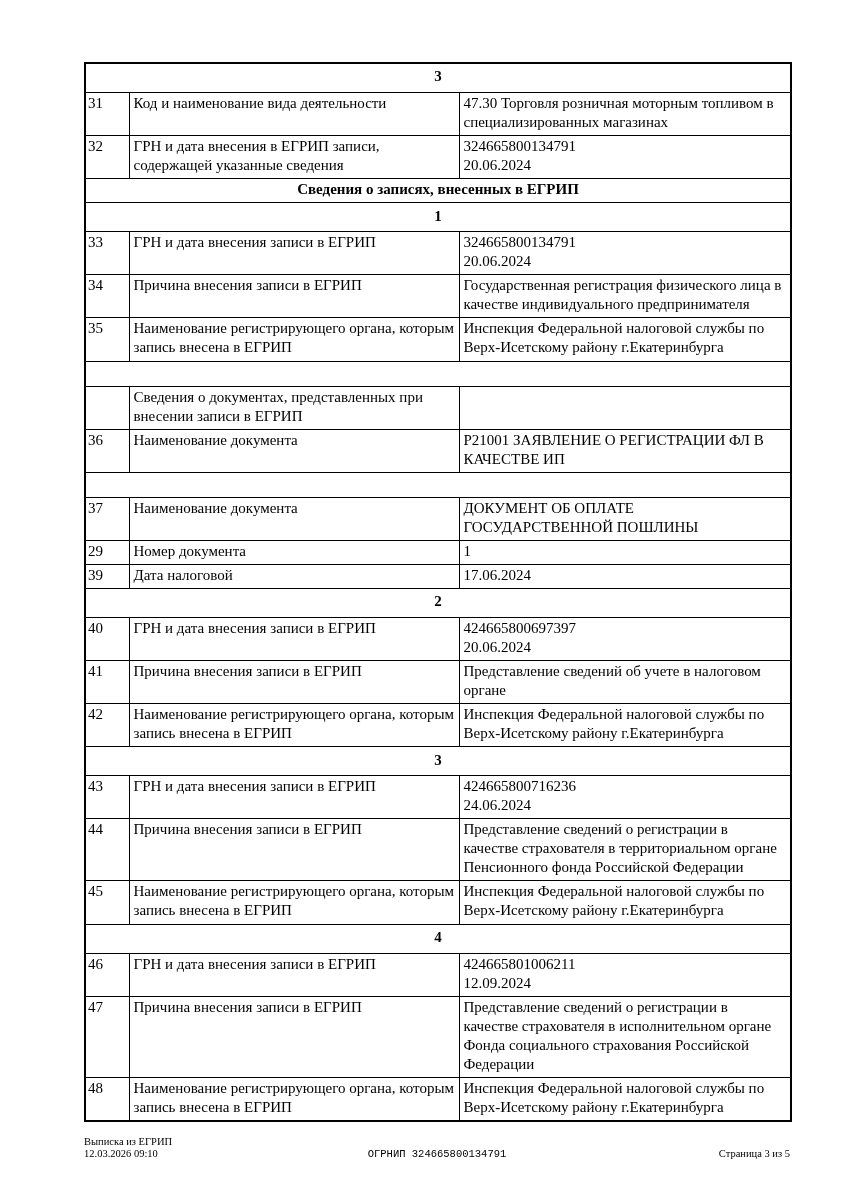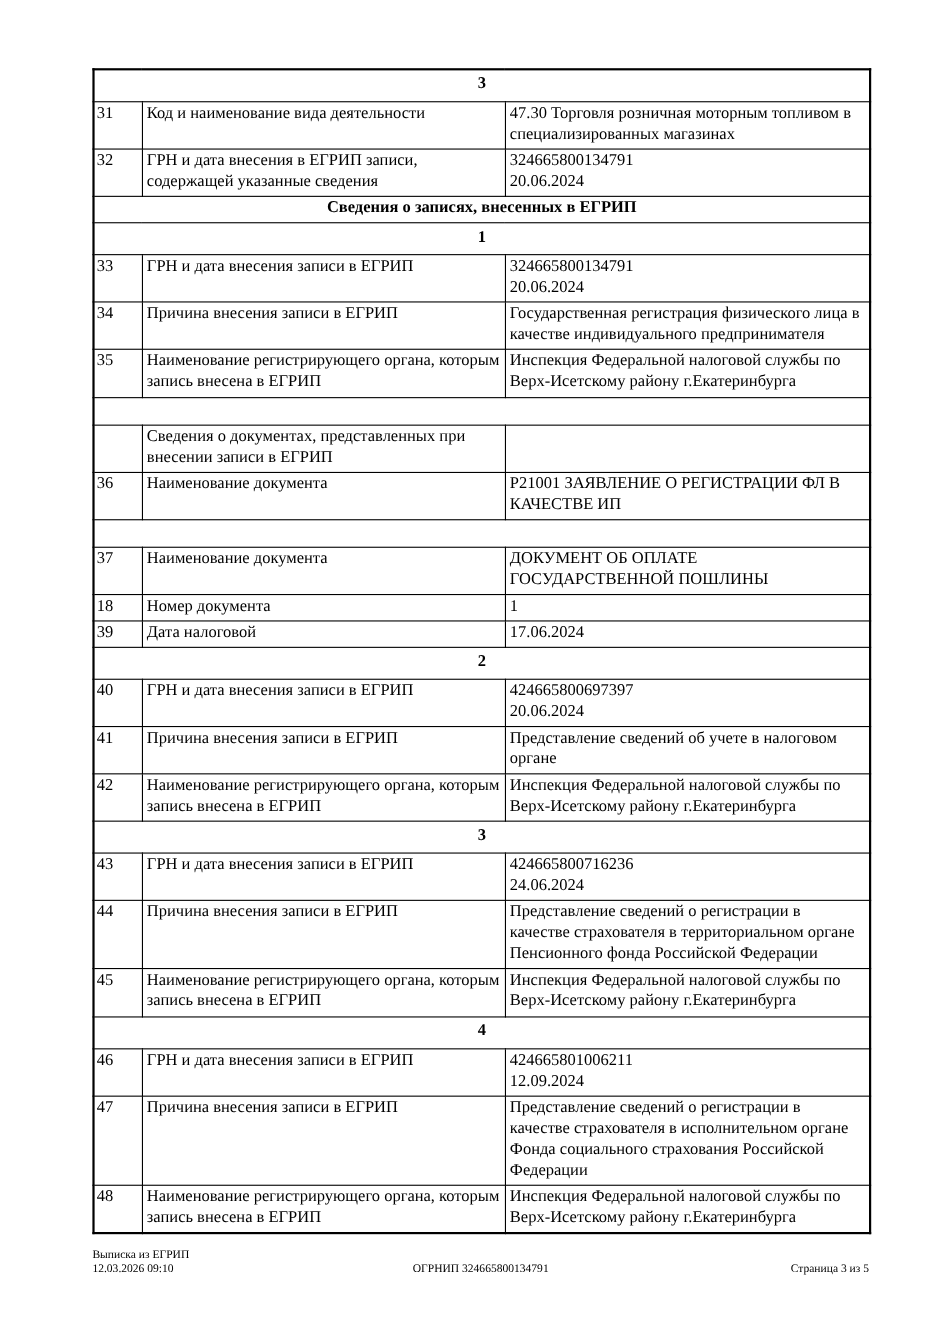--- a/index.html
+++ b/index.html
@@ -57,21 +57,21 @@
     left: 84px;
     top: 1136px;
     width: 706px;
     display: flex;
     justify-content: space-between;
     align-items: flex-end;
     font-size: 10.5px;
     line-height: 1.18;
   }
   .footer .f-left   { flex: 1; text-align: left; }
-  .footer .f-center { flex: 1; text-align: center; }
+  .footer .f-center { flex: 1; text-align: center; font-family: Liberation Mono, monospace; }
   .footer .f-right  { flex: 1; text-align: right; }
 </style>
 </head>
 <body>
 
 <table class="doc-table">
   <colgroup>
     <col style="width:44px">
     <col style="width:330px">
     <col style="width:332px">
@@ -128,21 +128,21 @@
       </tr>
       <tr>
         <td colspan="3" class="spacer"></td>
       </tr>
       <tr>
         <td class="num">37</td>
         <td class="label">Наименование документа</td>
         <td class="value">ДОКУМЕНТ ОБ ОПЛАТЕ ГОСУДАРСТВЕННОЙ ПОШЛИНЫ</td>
       </tr>
       <tr>
-        <td class="num">18</td>
+        <td class="num">29</td>
         <td class="label">Номер документа</td>
         <td class="value">1</td>
       </tr>
       <tr>
         <td class="num">39</td>
         <td class="label">Дата налоговой</td>
         <td class="value">17.06.2024</td>
       </tr>
       <tr>
         <td colspan="3" class="group">2</td>

